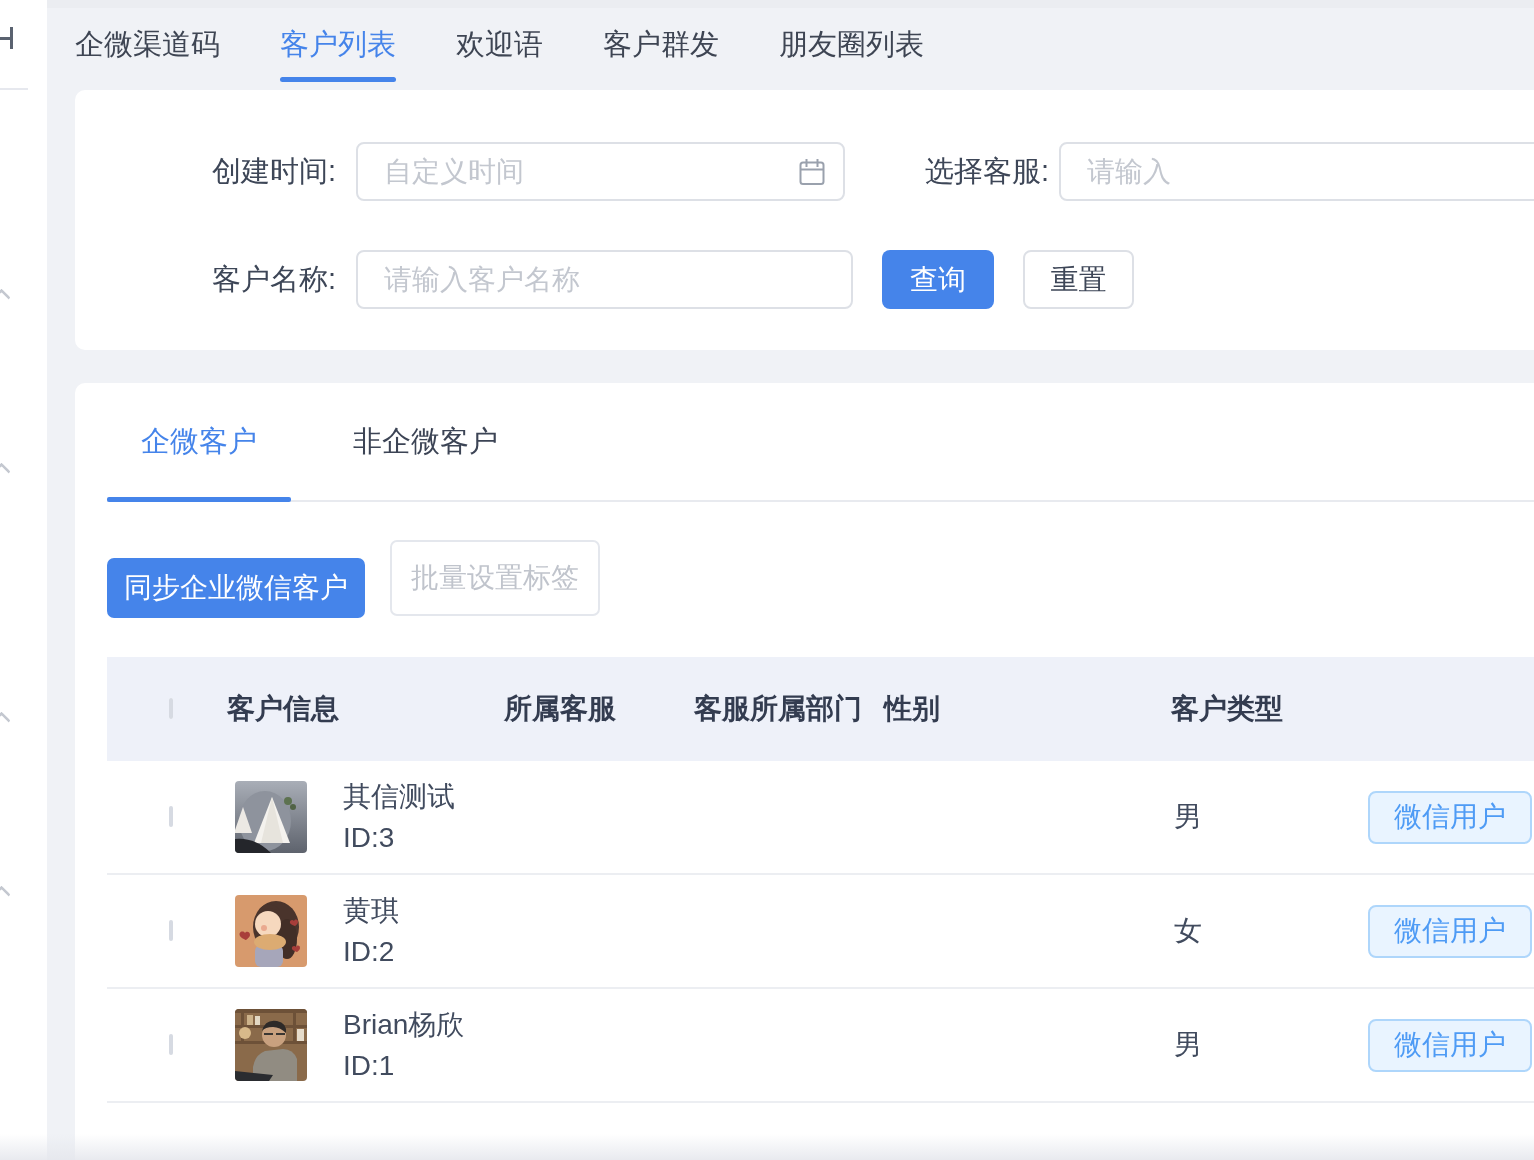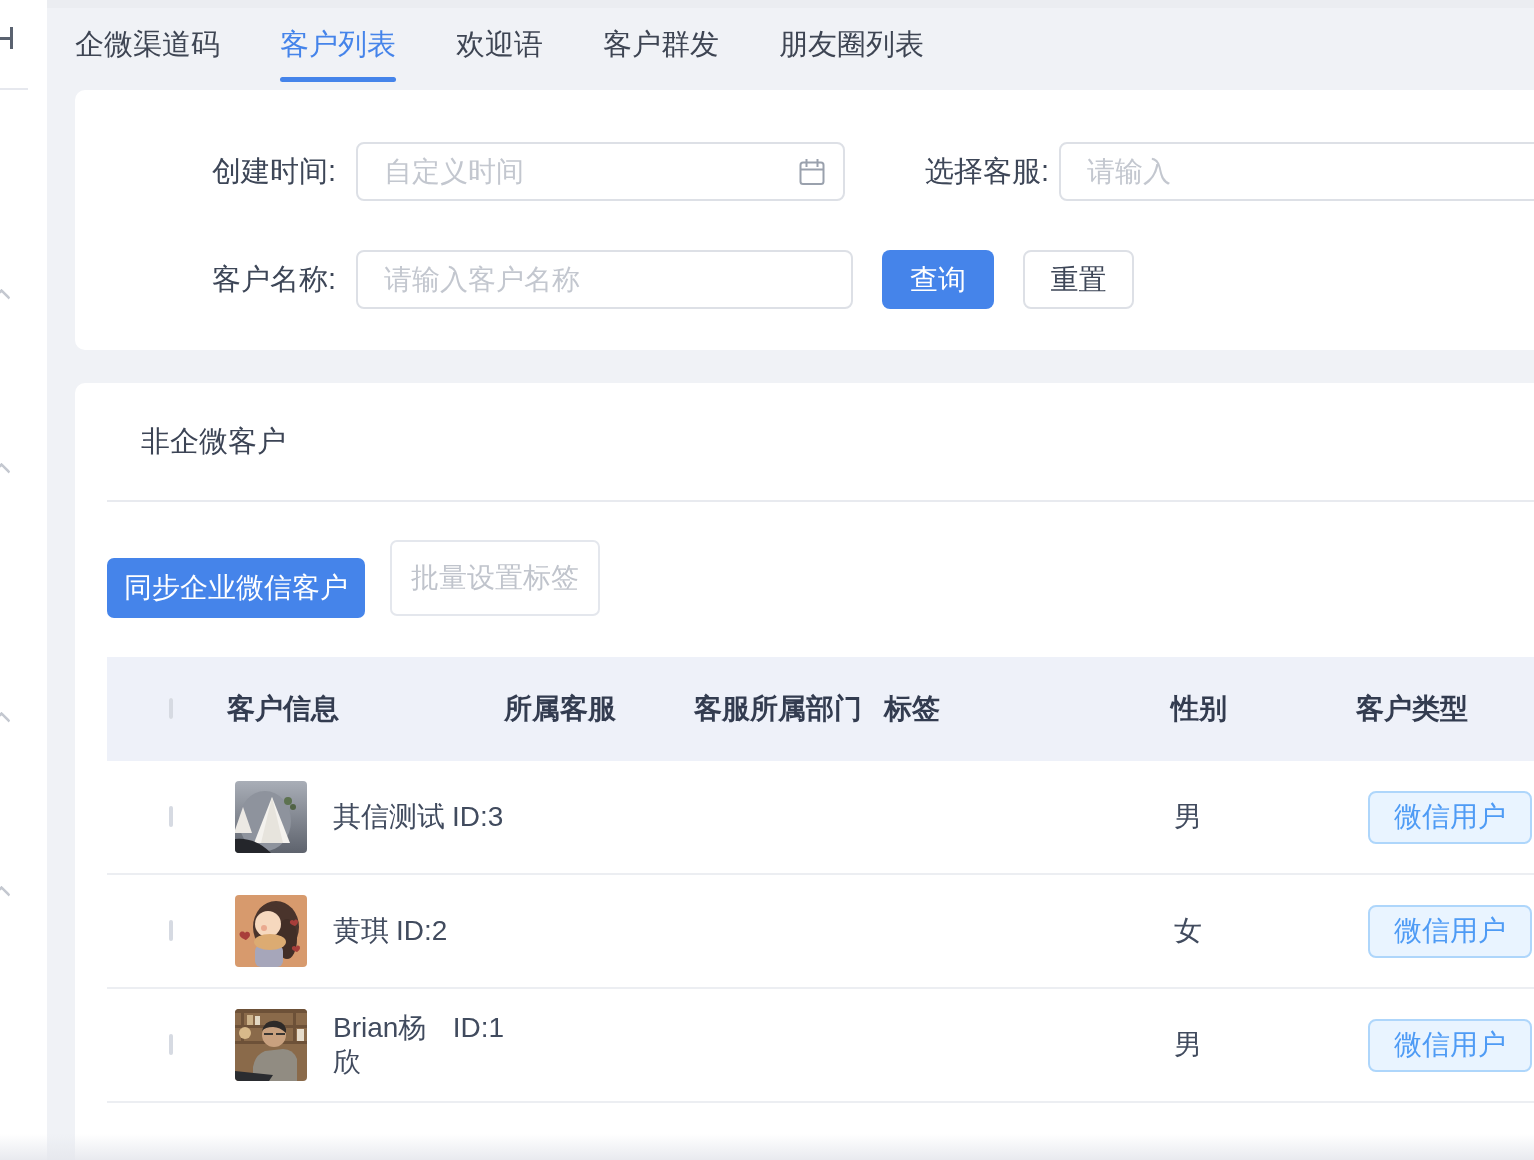--- a/index.html
+++ b/index.html
@@ -65,21 +65,21 @@
   .btn-batch{height:76px;padding:0 19px;margin-left:25px;border:2px solid #e4e7ed;color:#c0c4cc;background:#fff;border-radius:7px;cursor:not-allowed;}
 
   .table{margin-top:39px;width:1443px;}
   .trow{display:grid;grid-template-columns:120px 277px 190px 190px 287px 185px minmax(0,1fr);align-items:center;}
   .thead{height:104px;background:var(--header-bg);}
   .thead .th{font-size:28px;font-weight:700;color:var(--text-head);}
   .tbody-row{height:114px;border-bottom:2px solid #eceef2;background:#fff;}
   .checkbox{width:28px;height:28px;border:2px solid #d6dae2;border-radius:6px;background:#fff;margin-left:62px;cursor:pointer;}
   .cust-cell{display:flex;align-items:center;}
   .avatar{width:72px;height:72px;border-radius:4px;margin-left:8px;overflow:hidden;flex:none;}
-  .cust-text{margin-left:26px;display:flex;flex-direction:row;gap:7px;}
+  .cust-text{margin-left:36px;display:flex;flex-direction:column;gap:7px;}
   .cust-name,.cust-id{font-size:28px;color:#414b5e;line-height:34px;}
   .gender{font-size:28px;color:#414b5e;padding-left:3px;}
   .type-tag{display:inline-flex;align-items:center;justify-content:center;height:53px;padding:0 24px;margin-left:12px;border:2px solid var(--tag-border);background:var(--tag-bg);color:var(--tag-text);font-size:28px;border-radius:8px;cursor:pointer;text-align:right;}
 
   .bottom-fade{position:absolute;left:0;bottom:0;width:100%;height:26px;background:linear-gradient(to bottom,rgba(236,238,242,0),rgba(228,230,236,0.85));pointer-events:none;z-index:9;}
   .top-strip{position:absolute;left:47px;top:0;width:1487px;height:8px;background:rgba(0,0,0,0.018);pointer-events:none;}
 </style>
 </head>
 <body>
 
@@ -131,36 +131,36 @@
       <div class="inp inp-name">
         <input type="text" placeholder="请输入客户名称" style="">
       </div>
       <button class="btn btn-primary btn-search">查询</button>
       <button class="btn btn-plain btn-reset">重置</button>
     </div>
   </section>
 
   <section class="card table-card">
     <div class="ctabs">
+      <span class="ctab active">企微客户</span>
       <span class="ctab">非企微客户</span>
     </div>
 
     <div class="actions">
       <button class="btn btn-primary btn-sync">同步企业微信客户</button>
       <button class="btn btn-batch">批量设置标签</button>
     </div>
 
     <div class="table">
 
       <div class="trow thead">
         <div><span class="checkbox"></span></div>
         <div class="th">客户信息</div>
         <div class="th">所属客服</div>
         <div class="th">客服所属部门</div>
-        <div class="th">标签</div>
         <div class="th">性别</div>
         <div class="th">客户类型</div>
       </div>
 
       <div class="trow tbody-row">
         <div><span class="checkbox"></span></div>
         <div class="cust-cell">
           <span class="avatar">
             <svg width="72" height="72" viewBox="0 0 72 72">
               <defs>

